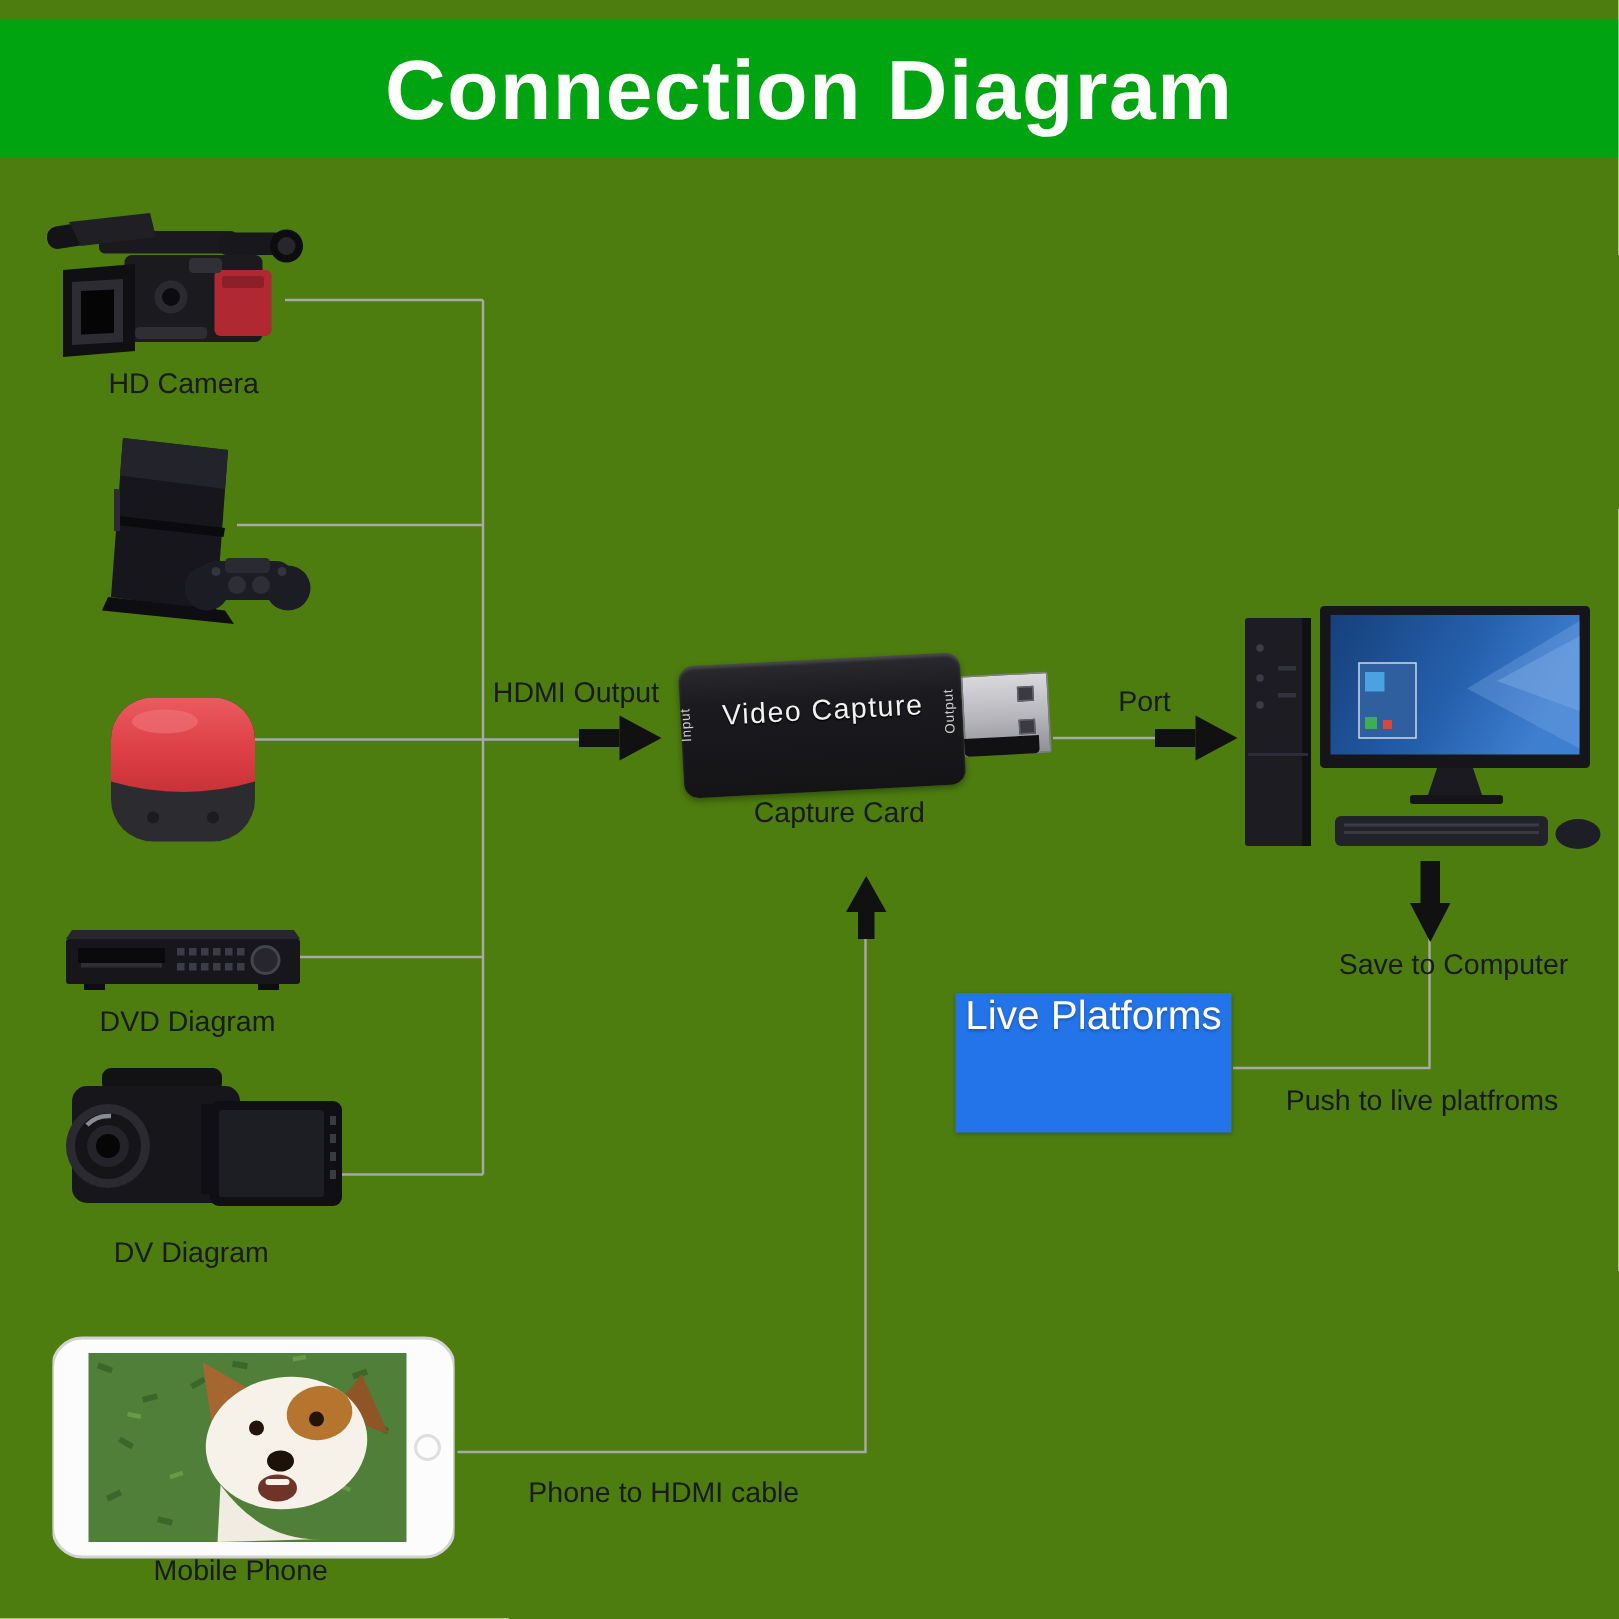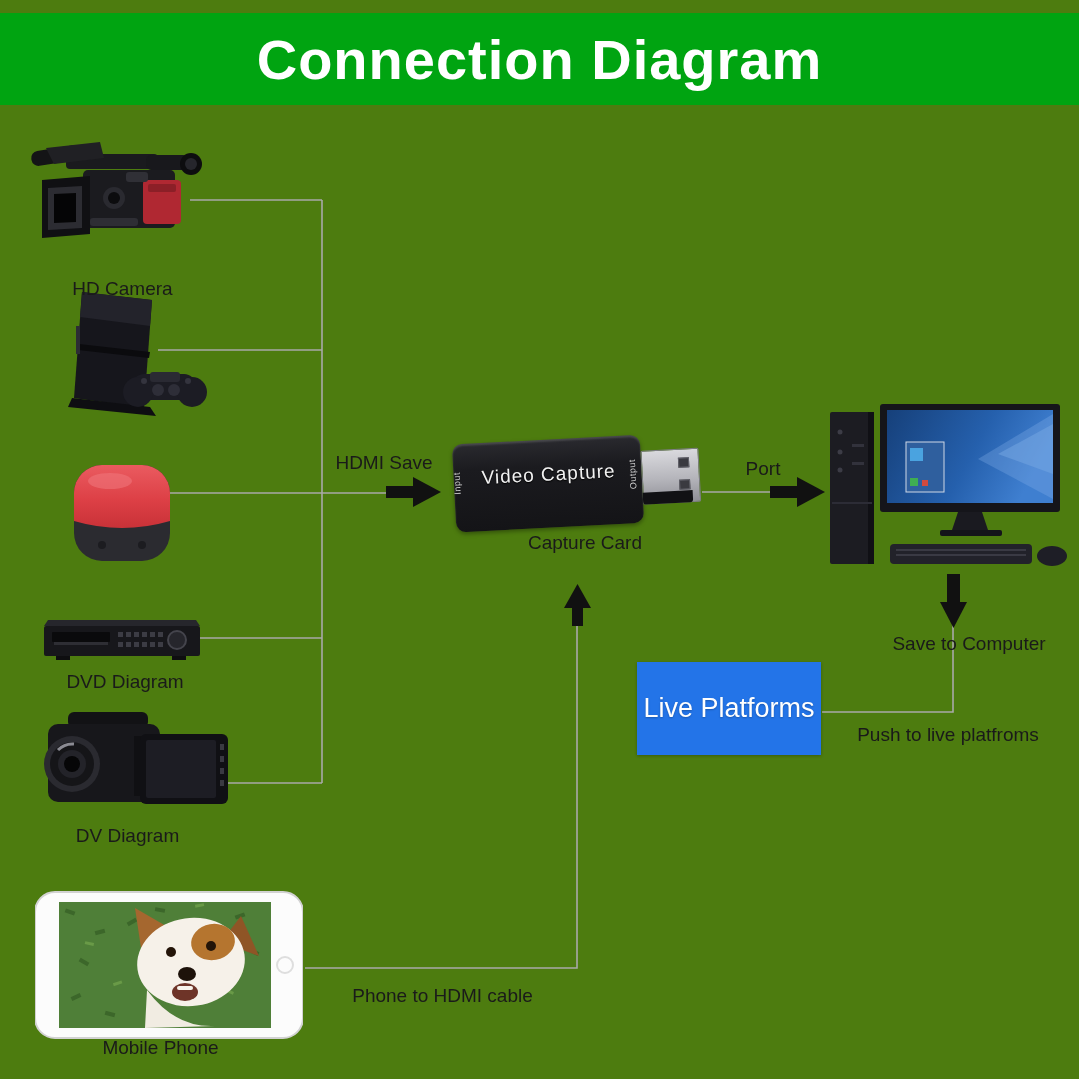--- a/index.html
+++ b/index.html
@@ -23,21 +23,21 @@
              font-size:19px;letter-spacing:1px;text-shadow:0 1px 1px #000;white-space:nowrap;}
   .card-vert{position:absolute;color:#cfcfcf;font-size:9px;letter-spacing:.5px;transform:rotate(-90deg);transform-origin:center;}
   #card-input{left:-4px;top:42px;}
   #card-output{left:168px;top:42px;}
   .usb-shell{position:absolute;left:192px;top:24px;width:56px;height:52px;background:linear-gradient(180deg,#d9d9dd 0%,#b5b5bb 55%,#8f8f96 100%);
              border:1px solid #7e7e86;border-radius:2px;}
   .usb-hole{position:absolute;width:9px;height:8px;background:#3a3a40;border:1px solid #62626a;}
   .usb-tongue{position:absolute;left:192px;top:66px;width:50px;height:12px;background:#111114;border-radius:0 0 3px 3px;}
   
   #live-box{position:absolute;left:637px;top:662px;width:184px;height:93px;background:#2374e8;
-            box-shadow:0 1px 3px rgba(0,0,0,.25);display:flex;align-items:center;justify-content:center;z-index:4;}
+            box-shadow:0 1px 3px rgba(0,0,0,.25);display:flex;align-items:flex-start;justify-content:center;z-index:4;}
   #live-box span{color:#ffffff;font-size:27px;text-shadow:0 1px 2px rgba(0,0,0,.25);}
 </style>
 </head>
 <body>
 
 <div id="page">
 
   <div id="header">
     <div class="title">Connection Diagram</div>
   </div>
@@ -89,21 +89,21 @@
         <polygon points="26,56 48,55 48,84 26,85" fill="#050506"></polygon>
         <rect x="115" y="42" width="38" height="44" rx="4" fill="#b02832"></rect>
         <rect x="120" y="46" width="28" height="8" rx="2" fill="#8c1f27"></rect>
         <circle cx="86" cy="60" r="11" fill="#2a2a30"></circle>
         <circle cx="86" cy="60" r="6" fill="#0c0c0e"></circle>
         <rect x="62" y="80" width="48" height="8" rx="3" fill="#2e2e34"></rect>
         <rect x="98" y="34" width="22" height="10" rx="3" fill="#303036"></rect>
       </g>
     </svg>
   </div>
-  <div class="label" style="left:50px;top:246px;width:145px;margin-top:32px;">HD Camera</div>
+  <div class="label" style="left:50px;top:246px;width:145px;">HD Camera</div>
 
   <div class="dev" style="left:66px;top:286px;width:148px;height:140px;">
     <svg width="148" height="140" viewBox="0 0 148 140">
       <g>
         <polygon points="16,6 86,14 78,122 8,112" fill="#16161c"></polygon>
         <polygon points="16,6 86,14 84,40 14,31" fill="#23232b"></polygon>
         <polygon points="13,58 84,66 83,72 12,64" fill="#0b0b0e"></polygon>
         <polygon points="6,112 84,121 90,130 2,121" fill="#0e0e12"></polygon>
         <rect x="10" y="40" width="4" height="28" fill="#2c2c34"></rect>
         <g>
@@ -238,23 +238,23 @@
     <div class="card-body"></div>
     <div class="card-text">Video Capture</div>
     <div class="card-vert" id="card-input">Input</div>
     <div class="card-vert" id="card-output">Output</div>
     <div class="usb-shell">
       <div class="usb-hole" style="left:36px;top:8px;"></div>
       <div class="usb-hole" style="left:36px;top:30px;"></div>
     </div>
     <div class="usb-tongue"></div>
   </div>
-  <div class="label" style="left:477px;top:532px;width:165px;text-align:right;">Capture Card</div>
-
-  <div class="label" style="left:328px;top:452px;width:112px;">HDMI Save</div>
+  <div class="label" style="left:477px;top:532px;width:165px;">Capture Card</div>
+
+  <div class="label" style="left:328px;top:452px;width:112px;">HDMI Output</div>
   <div class="label" style="left:733px;top:458px;width:60px;">Port</div>
 
   <div class="dev" style="left:828px;top:404px;width:245px;height:170px;">
     <svg width="245" height="170" viewBox="0 0 245 170">
       <defs>
         <linearGradient id="scr" x1="0" y1="0" x2="1" y2="0.3">
           <stop offset="0" stop-color="#16407a"></stop>
           <stop offset="0.6" stop-color="#2560ad"></stop>
           <stop offset="1" stop-color="#3f7fd0"></stop>
         </linearGradient>

